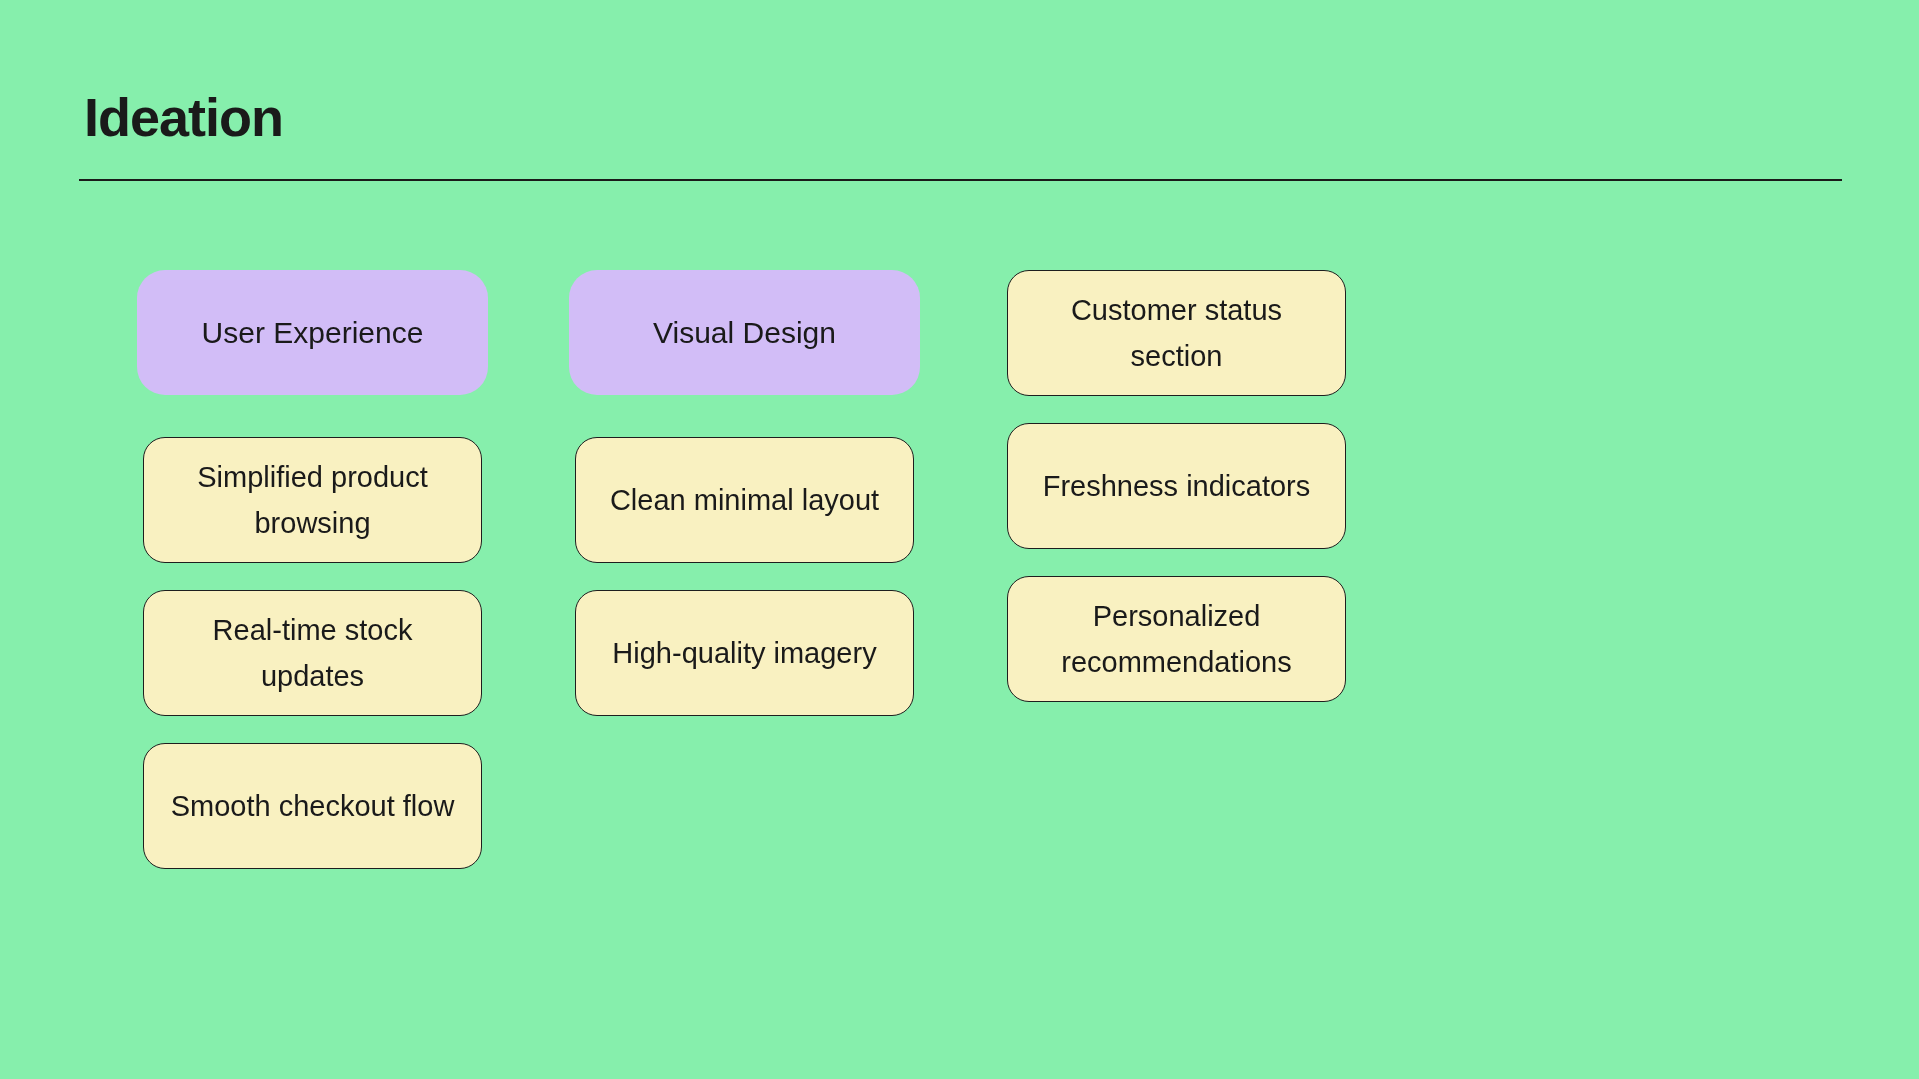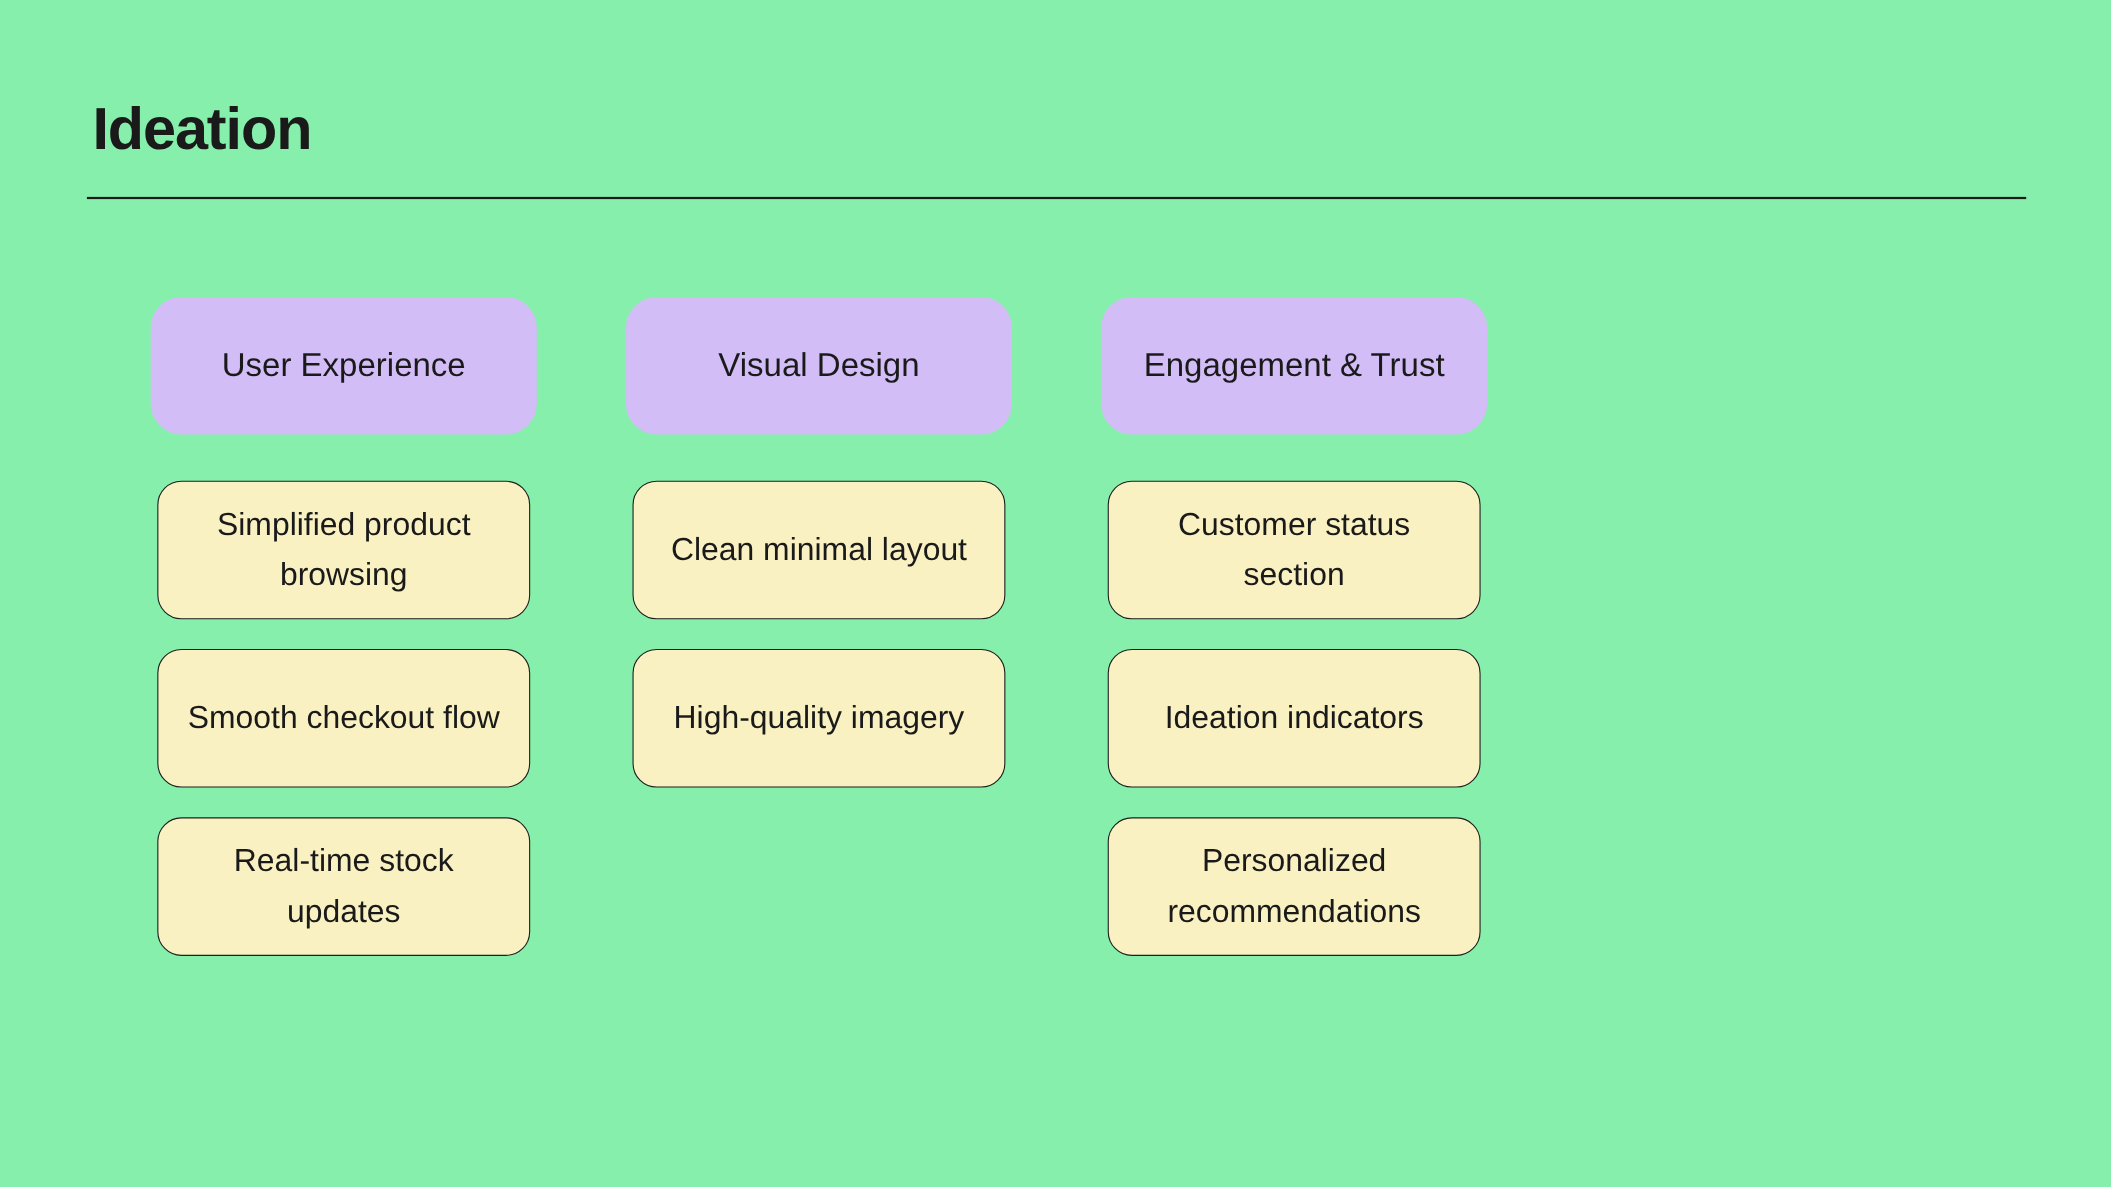--- a/index.html
+++ b/index.html
@@ -83,32 +83,31 @@
 
   <h1 class="page-title">Ideation</h1>
 
   <div class="divider"></div>
 
   <div class="columns">
 
     <div class="column">
       <div class="header-card">User Experience</div>
       <div class="idea-card">Simplified product browsing</div>
+      <div class="idea-card">Real-time stock updates</div>
       <div class="idea-card">Smooth checkout flow</div>
-      <div class="idea-card">Real-time stock updates</div>
     </div>
 
     <div class="column">
       <div class="header-card">Visual Design</div>
       <div class="idea-card">Clean minimal layout</div>
       <div class="idea-card">High-quality imagery</div>
     </div>
 
 
     <div class="column">
-      <div class="header-card">Engagement &amp; Trust</div>
       <div class="idea-card">Customer status section</div>
-      <div class="idea-card">Ideation indicators</div>
+      <div class="idea-card">Freshness indicators</div>
       <div class="idea-card">Personalized recommendations</div>
     </div>
 
   </div>
 </div>
 
 </body></html>

